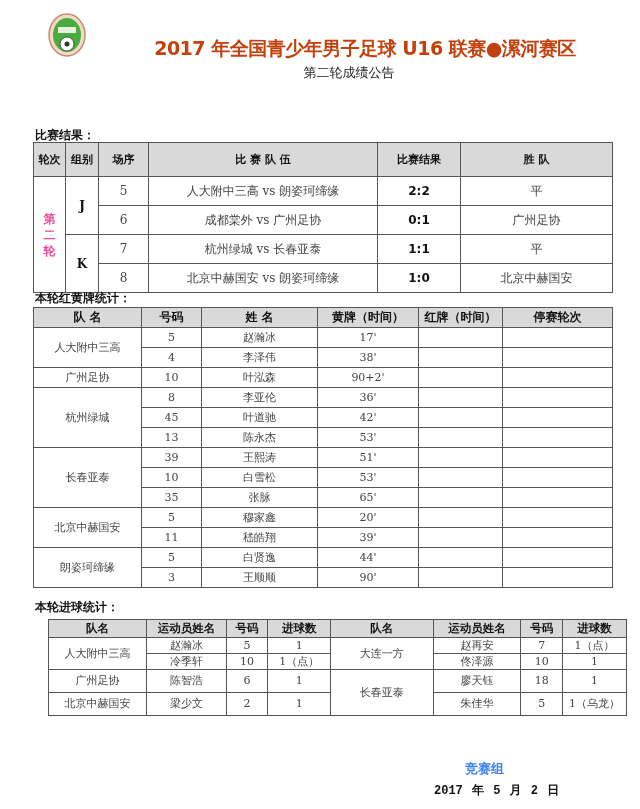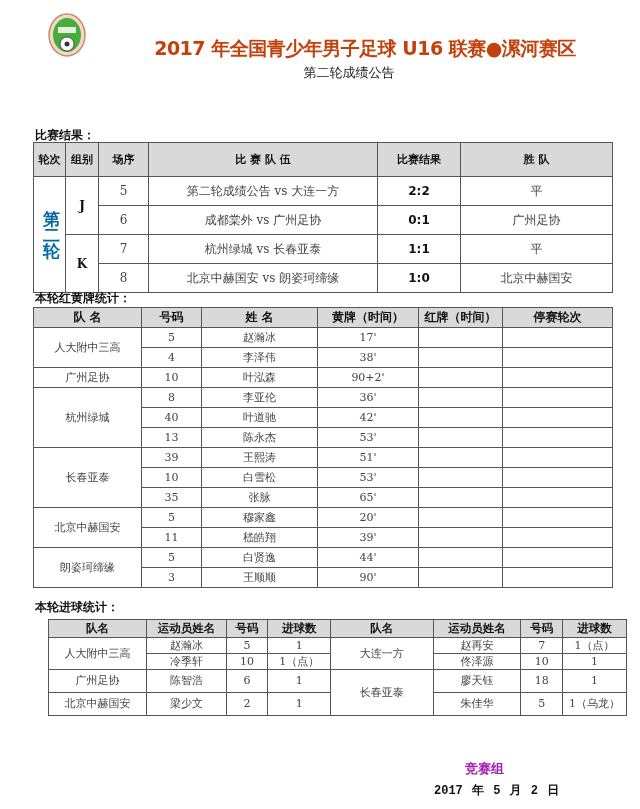--- a/index.html
+++ b/index.html
@@ -8,29 +8,29 @@
   .title { position:absolute; left:16px; width:640px; top:36px; text-align:center; font-family:"DejaVu Sans", sans-serif; font-weight:bold; font-size:19px; color:#c2410c; letter-spacing:-0.5px; padding-left:58px; box-sizing:border-box; }
   .subtitle { position:absolute; left:0; width:640px; top:64px; text-align:center; font-family:"DejaVu Sans", sans-serif; font-size:13px; color:#222; padding-left:58px; box-sizing:border-box; }
   .section-label { position:absolute; left:35px; font-family:"DejaVu Sans", sans-serif; font-weight:bold; font-size:12px; color:#111; }
   table { position:absolute; border-collapse:collapse; table-layout:fixed; }
   td, th { border:1px solid #555; text-align:center; padding:0; color:#444; overflow:hidden; white-space:nowrap; }
   th { background:#d9d9d9; font-family:"DejaVu Sans", sans-serif; font-weight:bold; color:#111; }
   .t1 { left:33px; top:142px; width:579px; font-size:12px; }
   .t1 th { height:33px; font-size:11px; line-height:14px; }
   .t1 td { height:28px; }
   .t1 .bold { font-family:"DejaVu Sans", sans-serif; font-weight:bold; color:#111; font-size:12px; }
-  .t1 .round { font-family:"DejaVu Sans", sans-serif; font-weight:bold; color:#0369a1; font-size:17px; line-height:16px; white-space:normal; }
+  .t1 .round { font-family:"DejaVu Sans", sans-serif; font-weight:bold; color:#ec4899; font-size:12px; line-height:16px; white-space:normal; }
   .t2 { left:33px; top:307px; width:579px; font-size:11px; }
   .t2 th { height:19px; font-size:12px; }
   .t2 td { height:19px; }
   .t3 { left:33px; top:619px; width:579px; font-size:11px;margin-left:15px; }
   .t3 th { height:17px; font-size:11.5px; }
   .t3 td { height:15px; line-height:14px; }
   .t3 td.tall { height:22px; }
-  .footer-org { position:absolute; left:465px; top:760px; font-family:"DejaVu Sans", sans-serif; font-weight:bold; font-size:13px; color:#a21caf; }
+  .footer-org { position:absolute; left:465px; top:760px; font-family:"DejaVu Sans", sans-serif; font-weight:bold; font-size:13px; color:#3b82f6; }
   .footer-date { position:absolute; left:434px; top:782px; font-family:Liberation Mono, monospace; font-weight:bold; font-size:12px; color:#111; word-spacing:2px; }
 </style>
 </head>
 <body>
 
 <div class="logo">
   <svg width="38" height="44" viewBox="0 0 38 44">
     <ellipse cx="19" cy="22" rx="18" ry="21" fill="#f3d9c8" stroke="#c98a6a" stroke-width="1.5"></ellipse>
     <ellipse cx="19" cy="22" rx="14" ry="17" fill="#48ad3c"></ellipse>
     <rect x="10" y="14" width="18" height="6" fill="#e6f2e0"></rect>
@@ -58,21 +58,21 @@
     <th style="white-space:normal;"><span>组别</span></th>
     <th>场序</th>
     <th>比 赛 队 伍</th>
     <th>比赛结果</th>
     <th>胜 队</th>
   </tr>
   <tr>
     <td rowspan="4" class="round" style="padding:0 8px;"><span style="display:inline-block;width:13px;white-space:normal;">第二轮</span></td>
     <td rowspan="2" class="bold" style="font-family:'DejaVu Serif',serif;">J</td>
     <td>5</td>
-    <td>第二轮成绩公告 vs 大连一方</td>
+    <td>人大附中三高 vs 朗姿珂缔缘</td>
     <td class="bold">2:2</td>
     <td>平</td>
   </tr>
   <tr>
     <td>6</td>
     <td>成都棠外 vs 广州足协</td>
     <td class="bold">0:1</td>
     <td>广州足协</td>
   </tr>
   <tr>
@@ -138,21 +138,21 @@
 
   <tr>
     <td rowspan="3">杭州绿城</td>
     <td>8</td>
     <td>李亚伦</td>
     <td>36'</td>
     <td></td>
     <td></td>
   </tr>
   <tr>
-    <td>40</td>
+    <td>45</td>
     <td>叶道驰</td>
     <td>42'</td>
     <td></td>
     <td></td>
   </tr>
   <tr>
     <td>13</td>
     <td>陈永杰</td>
     <td>53'</td>
     <td></td>

